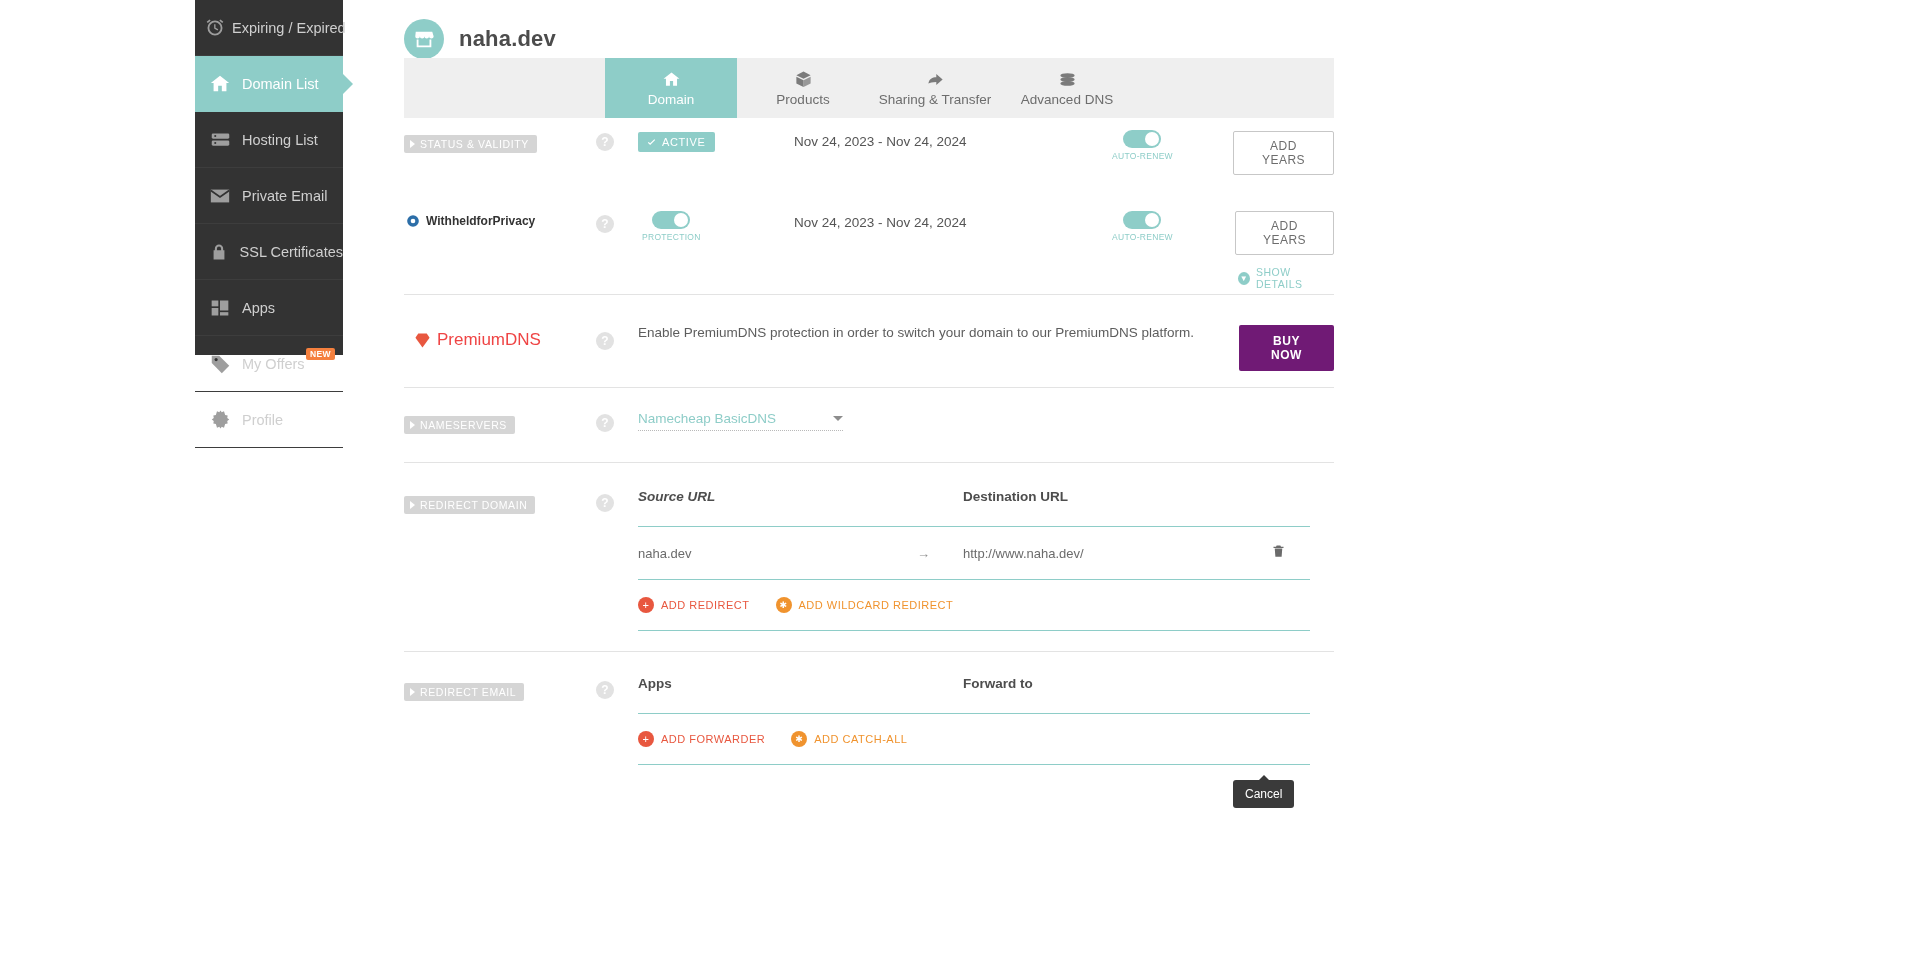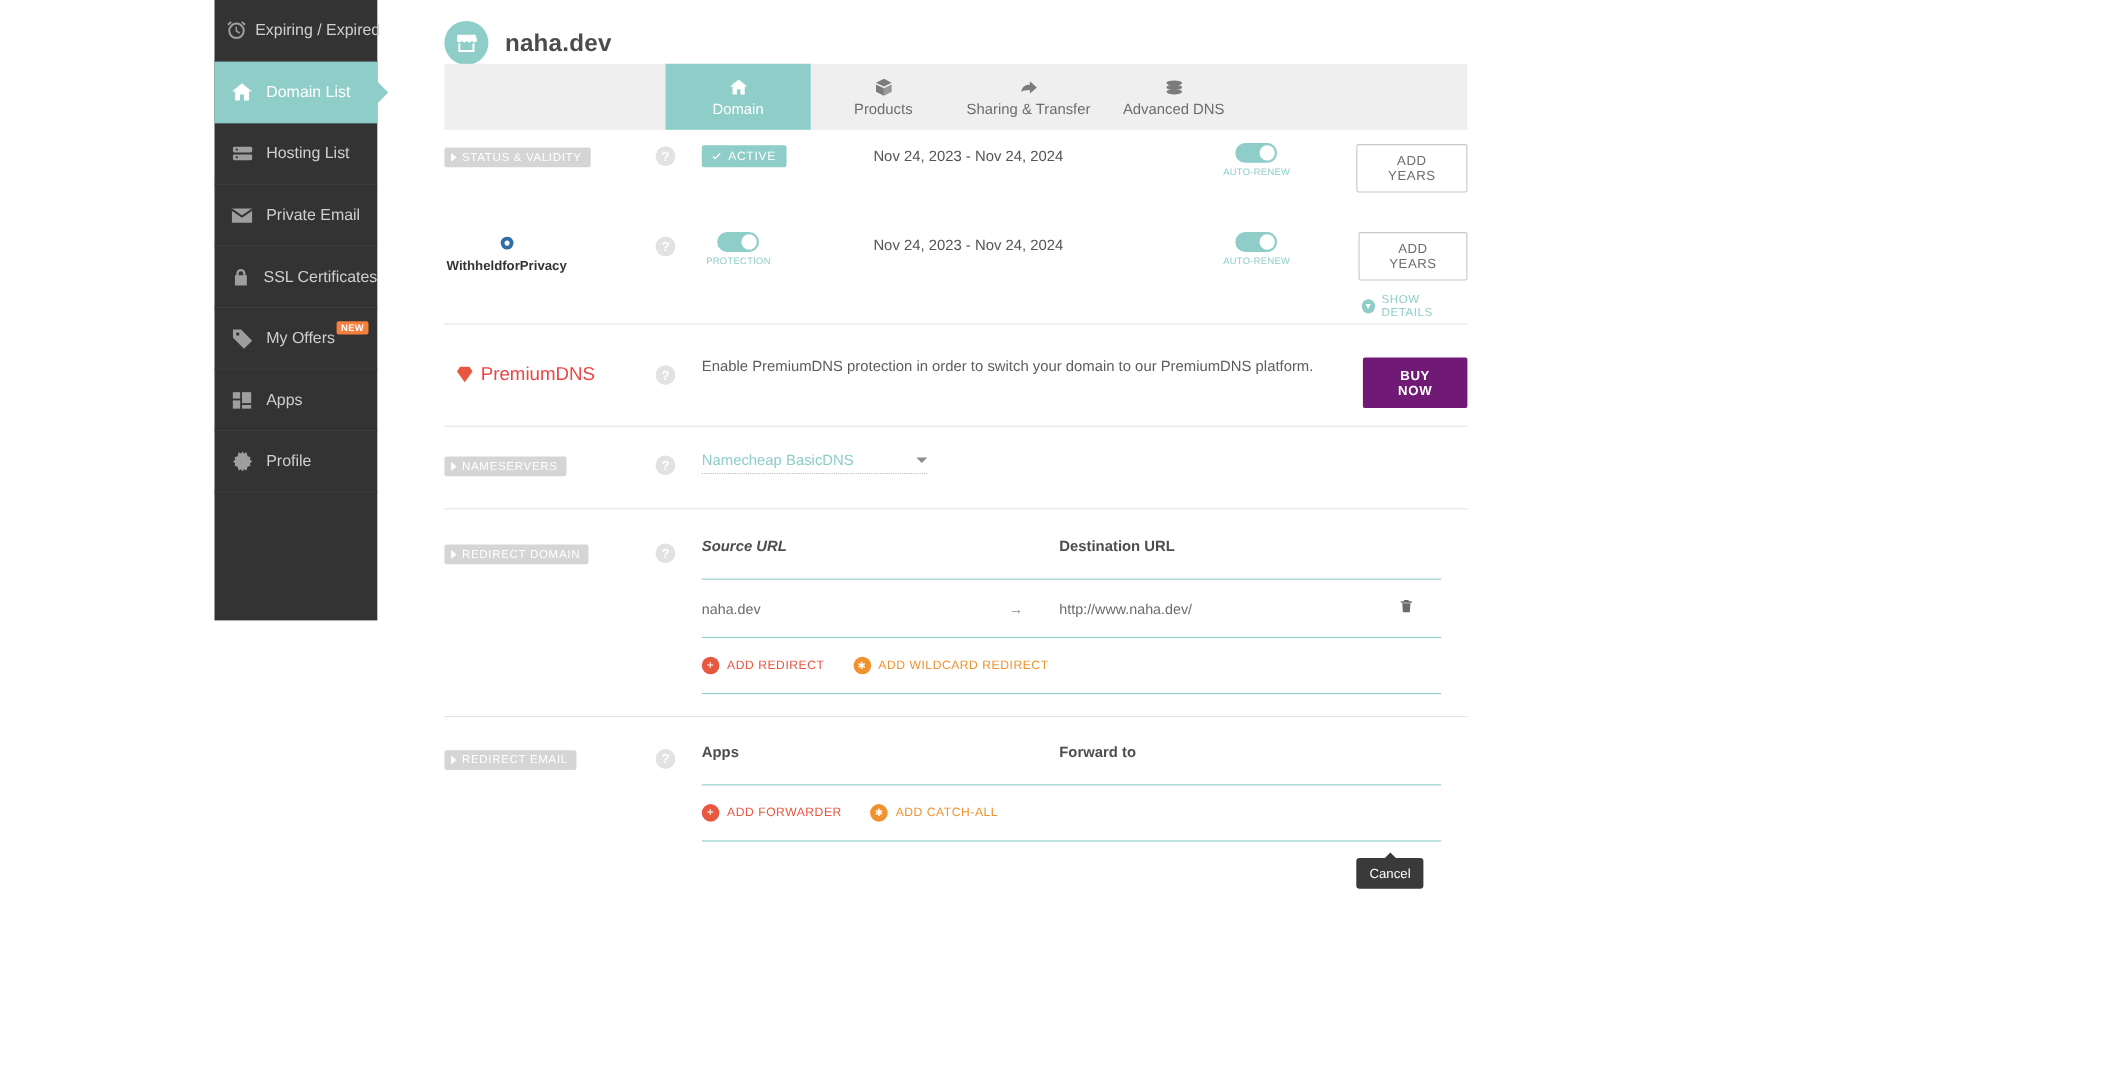--- a/index.html
+++ b/index.html
@@ -6,21 +6,21 @@
   html, body {
     width: 1920px; height: 969px;
     background: #ffffff;
     font-family: "Liberation Sans", sans-serif;
     overflow: hidden;
   }
   #root { position: relative; width: 1920px; height: 969px; }
 
   
   .sidebar {
-    position: absolute; left: 195px; top: 0; width: 148px; height: 564px;
+    position: absolute; left: 195px; top: 0; width: 148px; height: 355px;
     background: #333333;
     text-align: center;
   }
   .side-item {
     position: relative;
     height: 56px; display: flex; align-items: center;
     padding-left: 10px;
     color: #cfcfcf; font-size: 14.5px;
     border-bottom: 1px solid #3d3d3d;
     cursor: pointer;
@@ -197,39 +197,39 @@
       <span class="ic">
         <svg class="sil-svg" width="20" height="20" viewBox="0 0 24 24" fill="#9e9e9e">
             <path d="M7 10V8a5 5 0 1110 0v2h1.5v11h-13V10zm2.5 0h5V8a2.5 2.5 0 10-5 0z"></path>
           </svg>
       </span>
       <span class="side-label">SSL Certificates</span>
     </div>
 
     <div class="side-item">
       <span class="ic">
-        <svg class="sil-svg" width="21" height="21" viewBox="0 0 24 24" fill="#9e9e9e">
-            <path d="M2 11.5V3h8.5L22 14.5 13.5 23z"></path>
-            <circle cx="7" cy="7.5" r="1.8" fill="#333"></circle>
-          </svg>
-      </span>
-      <span class="side-label">My Offers</span>
-      <span class="badge-new">NEW</span>
-    </div>
-
-    <div class="side-item">
-      <span class="ic">
         <svg class="sil-svg" width="20" height="20" viewBox="0 0 24 24" fill="#9e9e9e">
             <rect x="2" y="3" width="8" height="7"></rect>
             <rect x="2" y="12" width="8" height="9"></rect>
             <rect x="12" y="3" width="10" height="12"></rect>
             <rect x="12" y="17" width="10" height="4"></rect>
           </svg>
       </span>
       <span class="side-label">Apps</span>
+    </div>
+
+    <div class="side-item">
+      <span class="ic">
+        <svg class="sil-svg" width="21" height="21" viewBox="0 0 24 24" fill="#9e9e9e">
+            <path d="M2 11.5V3h8.5L22 14.5 13.5 23z"></path>
+            <circle cx="7" cy="7.5" r="1.8" fill="#333"></circle>
+          </svg>
+      </span>
+      <span class="side-label">My Offers</span>
+      <span class="badge-new">NEW</span>
     </div>
 
     <div class="side-item">
       <span class="ic">
         <svg class="sil-svg" width="21" height="21" viewBox="0 0 24 24" fill="#9e9e9e">
             <path d="M12 8.2a3.8 3.8 0 100 7.6 3.8 3.8 0 000-7.6zm10 3.8l-2.3-1.8.5-2.9-2.9-.5L16 2.5l-2.6 1.3L12 1.6l-1.4 2.2L8 2.5 6.7 6.8l-2.9.5.5 2.9L2 12l2.3 1.8-.5 2.9 2.9.5L8 21.5l2.6-1.3 1.4 2.2 1.4-2.2 2.6 1.3 1.3-4.3 2.9-.5-.5-2.9z"></path>
           </svg>
       </span>
       <span class="side-label">Profile</span>
     </div>
@@ -315,21 +315,21 @@
       </div>
       <div class="daterange" style="position:absolute; left:390px; top:16px;">Nov 24, 2023 - Nov 24, 2024</div>
       <div class="toggle-wrap" style="position:absolute; left:708px; top:12px;">
         <div class="toggle"></div>
         <div class="toggle-cap">AUTO-RENEW</div>
       </div>
       <button class="btn-outline" style="position:absolute; left:829px; top:13px;">ADD YEARS</button>
     </div>
 
     <div class="row" style="height:80px;">
-      <div class="wp-logo" style="position:absolute; left:2px; top:44px;flex-direction:column;">
+      <div class="wp-logo" style="position:absolute; left:2px; top:44px;">
         <svg width="14" height="14" viewBox="0 0 24 24">
             <circle cx="12" cy="12" r="10" fill="#2c6ea8"></circle>
             <circle cx="12" cy="12" r="4" fill="#ffffff"></circle>
           </svg>
         <span><b>Withheldfor</b><b>Privacy</b></span>
       </div>
       <div class="help" style="position:absolute; left:192px; top:45px;">?</div>
       <div class="toggle-wrap" style="position:absolute; left:238px; top:41px;">
         <div class="toggle"></div>
         <div class="toggle-cap">PROTECTION</div>

